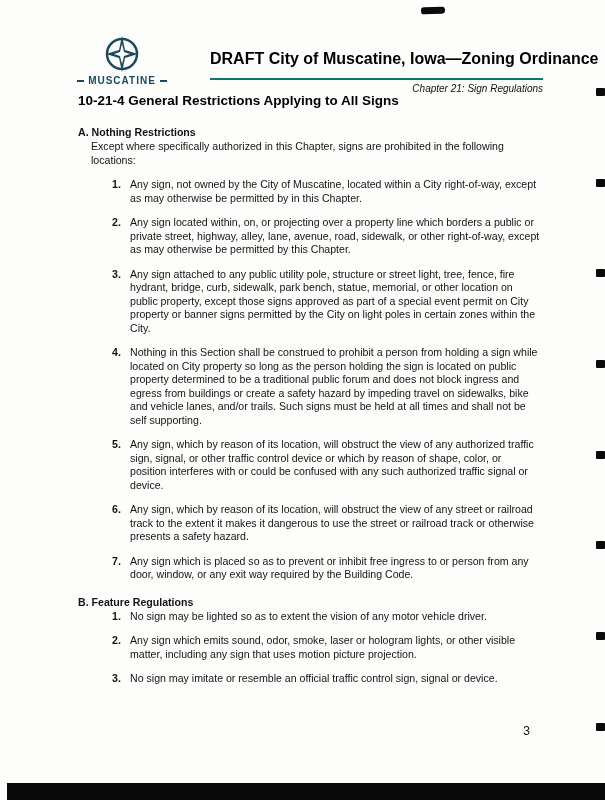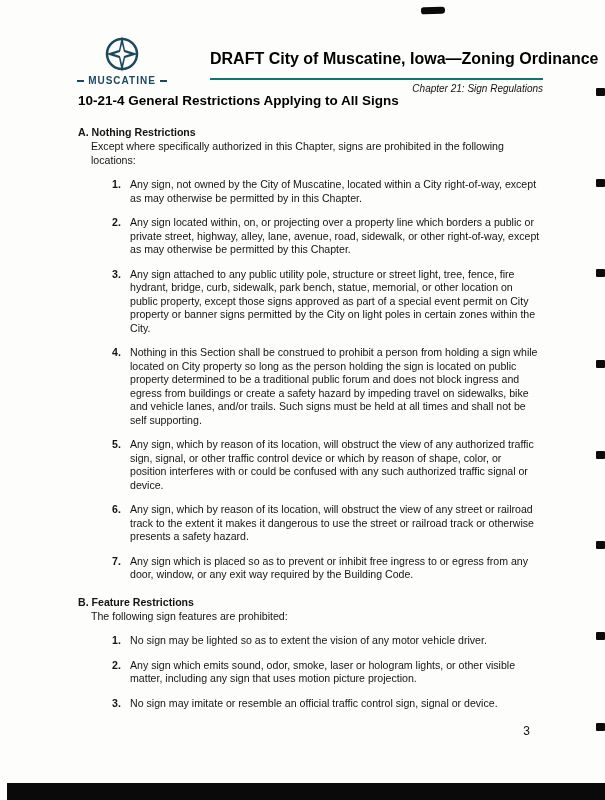--- a/index.html
+++ b/index.html
@@ -111,31 +111,30 @@
         <div class="oitem">
           <span class="onum">5.</span>
           <span class="otext">Any sign, which by reason of its location, will obstruct the view of any authorized traffic sign, signal, or other traffic control device or which by reason of shape, color, or position interferes with or could be confused with any such authorized traffic signal or device.</span>
         </div>
         <div class="oitem">
           <span class="onum">6.</span>
           <span class="otext">Any sign, which by reason of its location, will obstruct the view of any street or railroad track to the extent it makes it dangerous to use the street or railroad track or otherwise presents a safety hazard.</span>
         </div>
         <div class="oitem">
           <span class="onum">7.</span>
-          <span class="otext">Any sign which is placed so as to prevent or inhibit free ingress to or egress from any door, window, or any exit way required by the Building Code.</span>
+          <span class="otext">Any sign which is placed so as to prevent or inhibit free ingress to or person from any door, window, or any exit way required by the Building Code.</span>
         </div>
       </div>
     </div>
 
     <div class="section">
       <div class="section-heading">
         <span>B.</span>
-        <span>Feature Restrictions</span>
+        <span>Feature Regulations</span>
       </div>
-      <div class="section-intro">The following sign features are prohibited:</div>
       <div class="olist">
         <div class="oitem">
           <span class="onum">1.</span>
           <span class="otext">No sign may be lighted so as to extent the vision of any motor vehicle driver.</span>
         </div>
         <div class="oitem">
           <span class="onum">2.</span>
           <span class="otext">Any sign which emits sound, odor, smoke, laser or hologram lights, or other visible matter, including any sign that uses motion picture projection.</span>
         </div>
         <div class="oitem">

